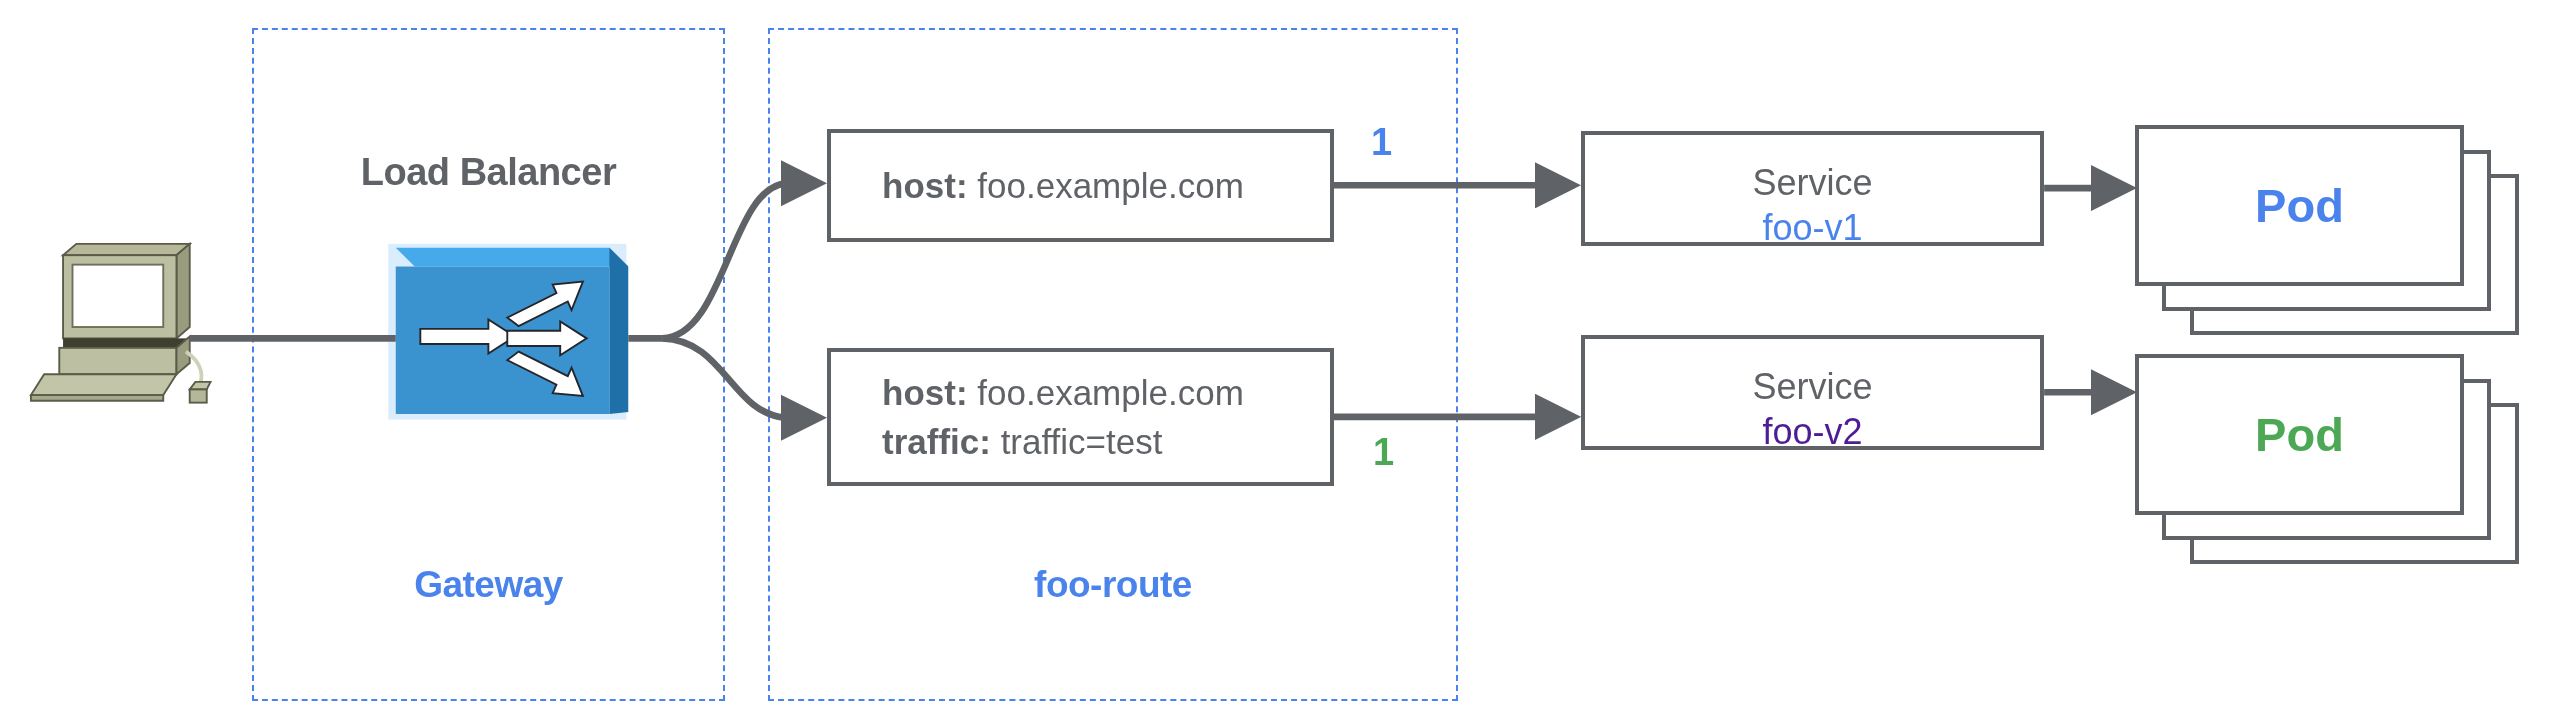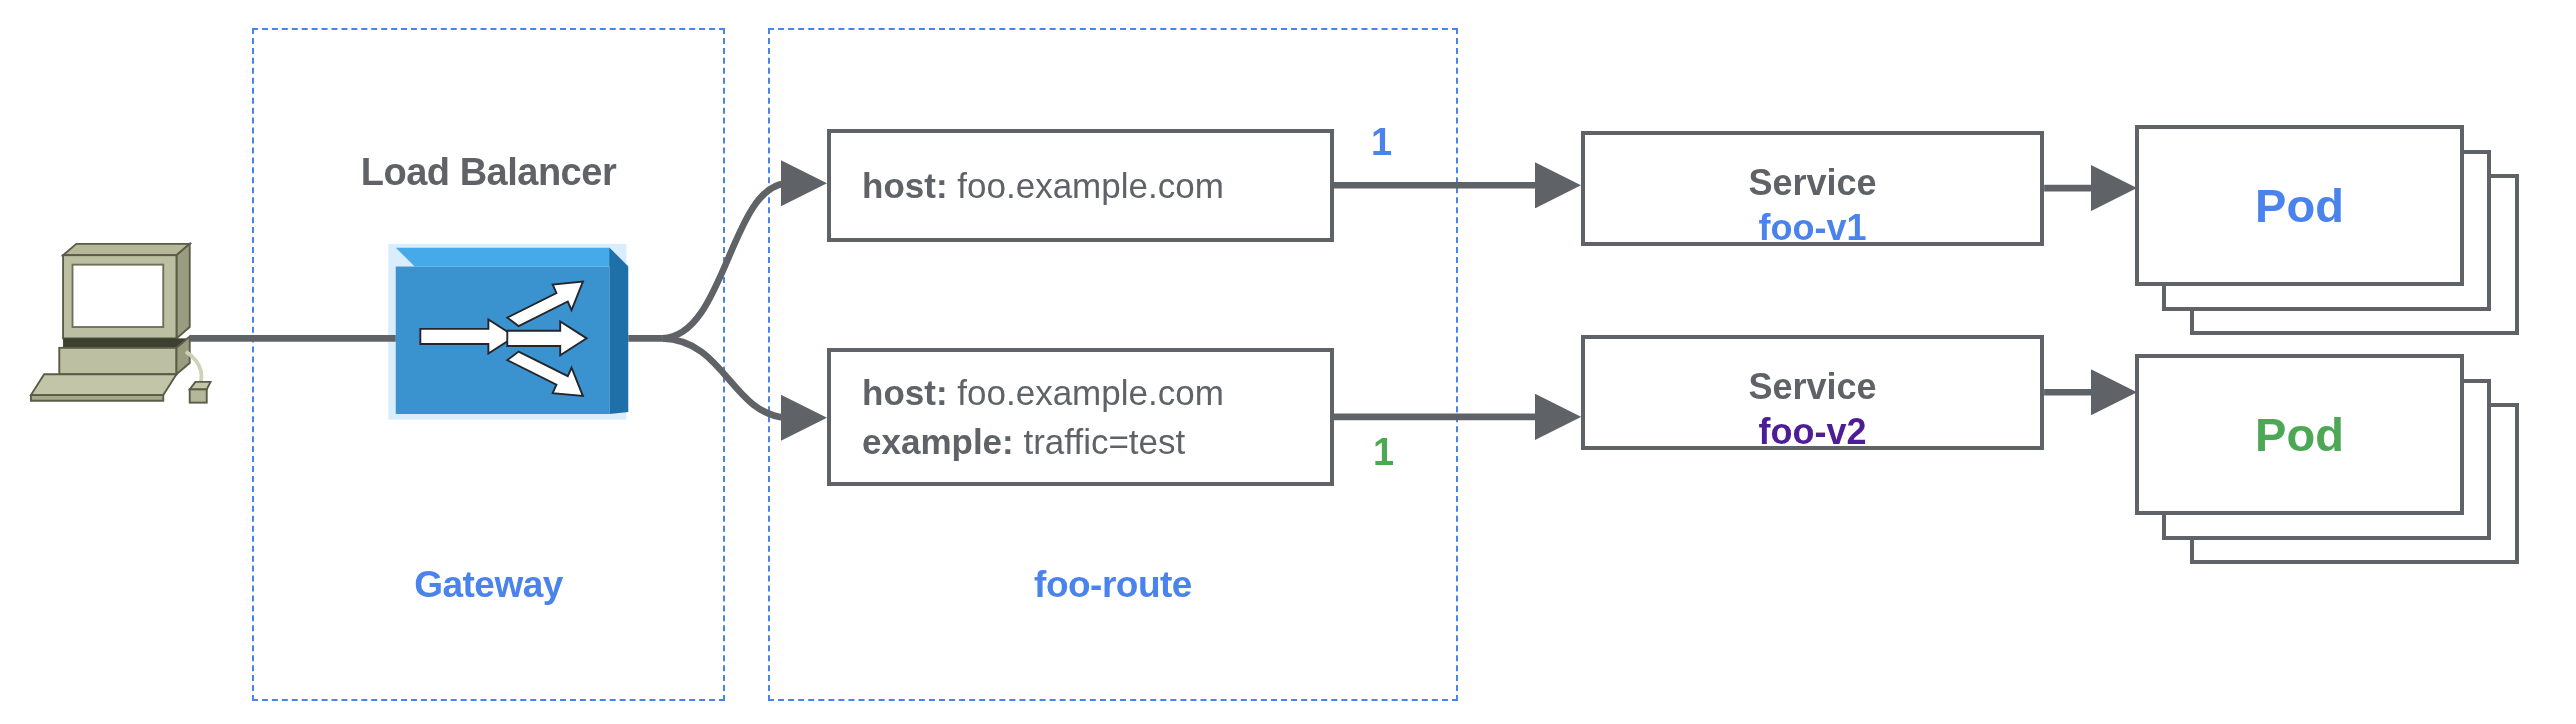--- a/index.html
+++ b/index.html
@@ -71,36 +71,37 @@
 
   .route-box {
     align-items: flex-start;
     padding-left: 31px;
   }
   .route-line {
     color: #5f6368;
     font-size: 35px;
     line-height: 49px;
     white-space: nowrap;
+    margin-left: 20px;
   }
   .route-line b { font-weight: bold; color: #5f6368; }
 
   #route-box-1 { left: 827px; top: 129px; width: 507px; height: 113px; }
   #route-box-2 { left: 827px; top: 348px; width: 507px; height: 138px; }
 
   .svc-name {
     color: #5f6368;
-    font-weight: bold;
+    font-weight: normal;
     font-size: 36px;
     line-height: 45px;
     white-space: nowrap;
     margin-top: 32px;
   }
   .svc-value {
-    font-weight: bold;
+    font-weight: normal;
     font-size: 36px;
     line-height: 45px;
     white-space: nowrap;
   }
   .svc-value.blue  { color: #4b83ec; }
   .svc-value.green { color: #4c1d95; }
 
   #service-box-1 { left: 1581px; top: 131px; width: 463px; height: 115px; }
   #service-box-2 { left: 1581px; top: 335px; width: 463px; height: 115px; }
 
@@ -240,21 +241,21 @@
       <span>foo.example.com</span>
     </div>
   </div>
 
   <div class="node-box route-box" id="route-box-2">
     <div class="route-line">
       <b>host:</b>
       <span>foo.example.com</span>
     </div>
     <div class="route-line">
-      <b>example:</b>
+      <b>traffic:</b>
       <span>traffic=test</span>
     </div>
   </div>
 
   <div class="weight-label" id="weight-1">1</div>
   <div class="weight-label" id="weight-2">1</div>
 
   <div class="node-box" id="service-box-1">
     <div class="svc-name">Service</div>
     <div class="svc-value blue">foo-v1</div>

